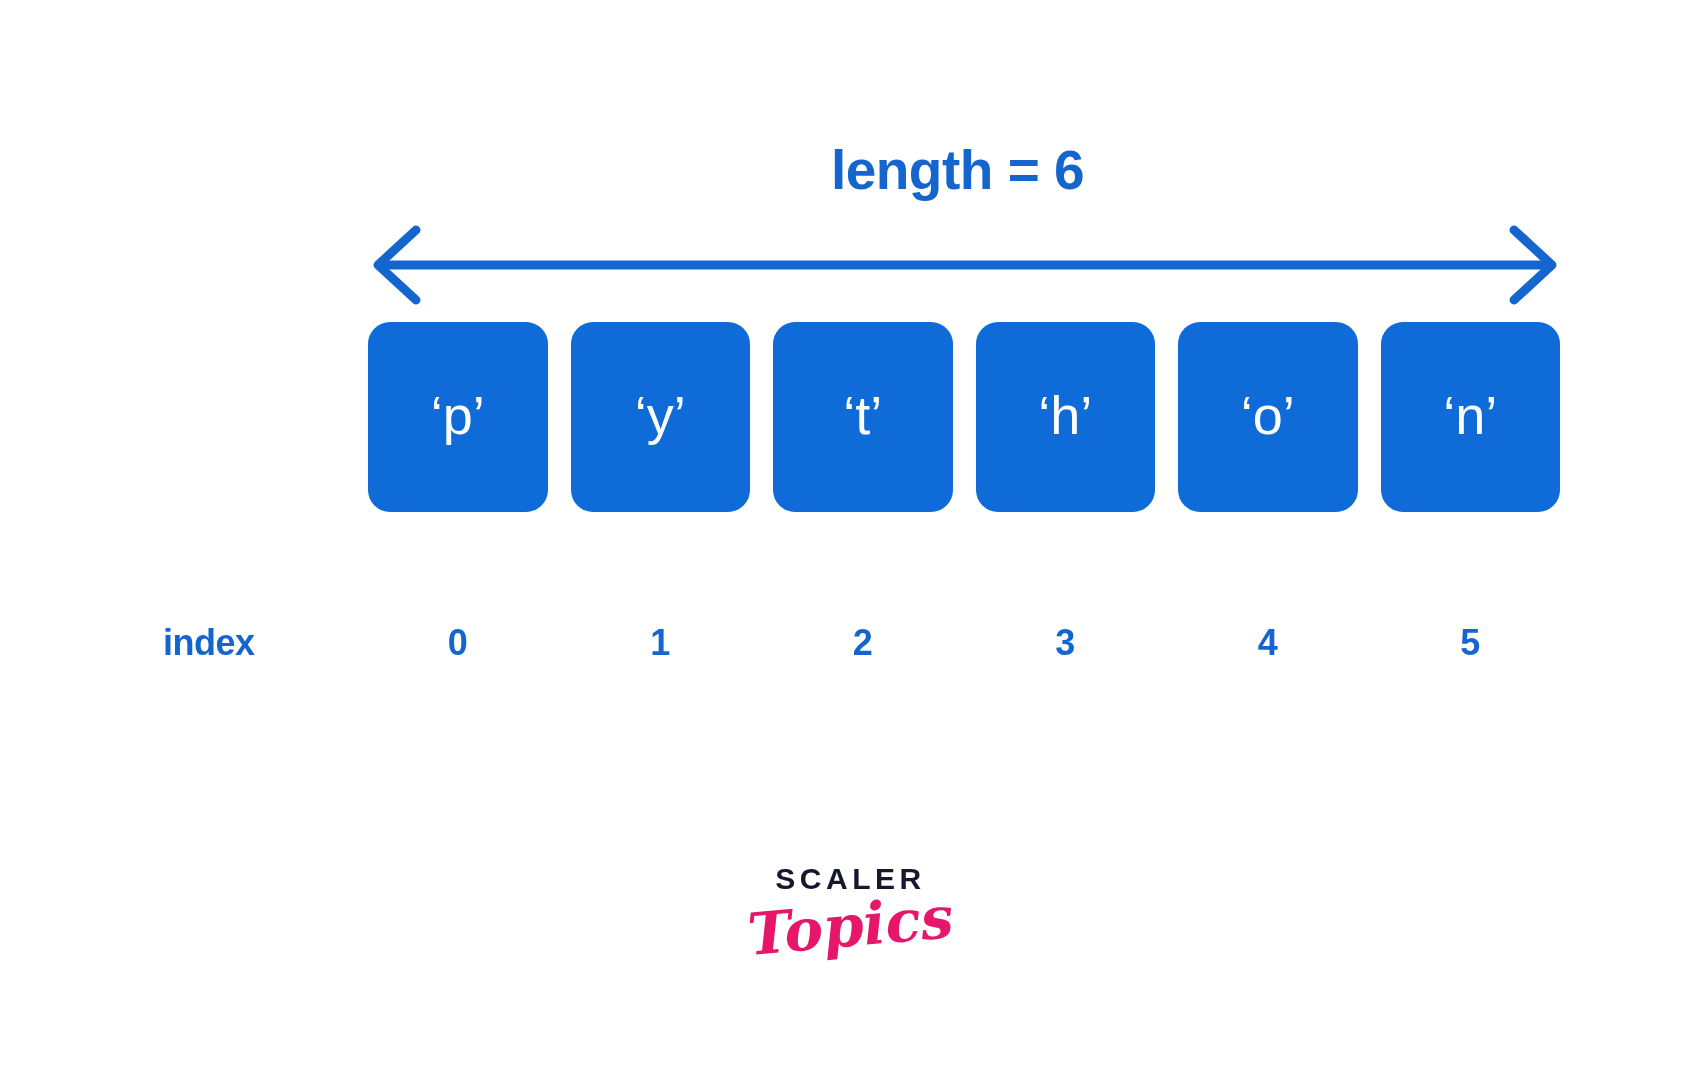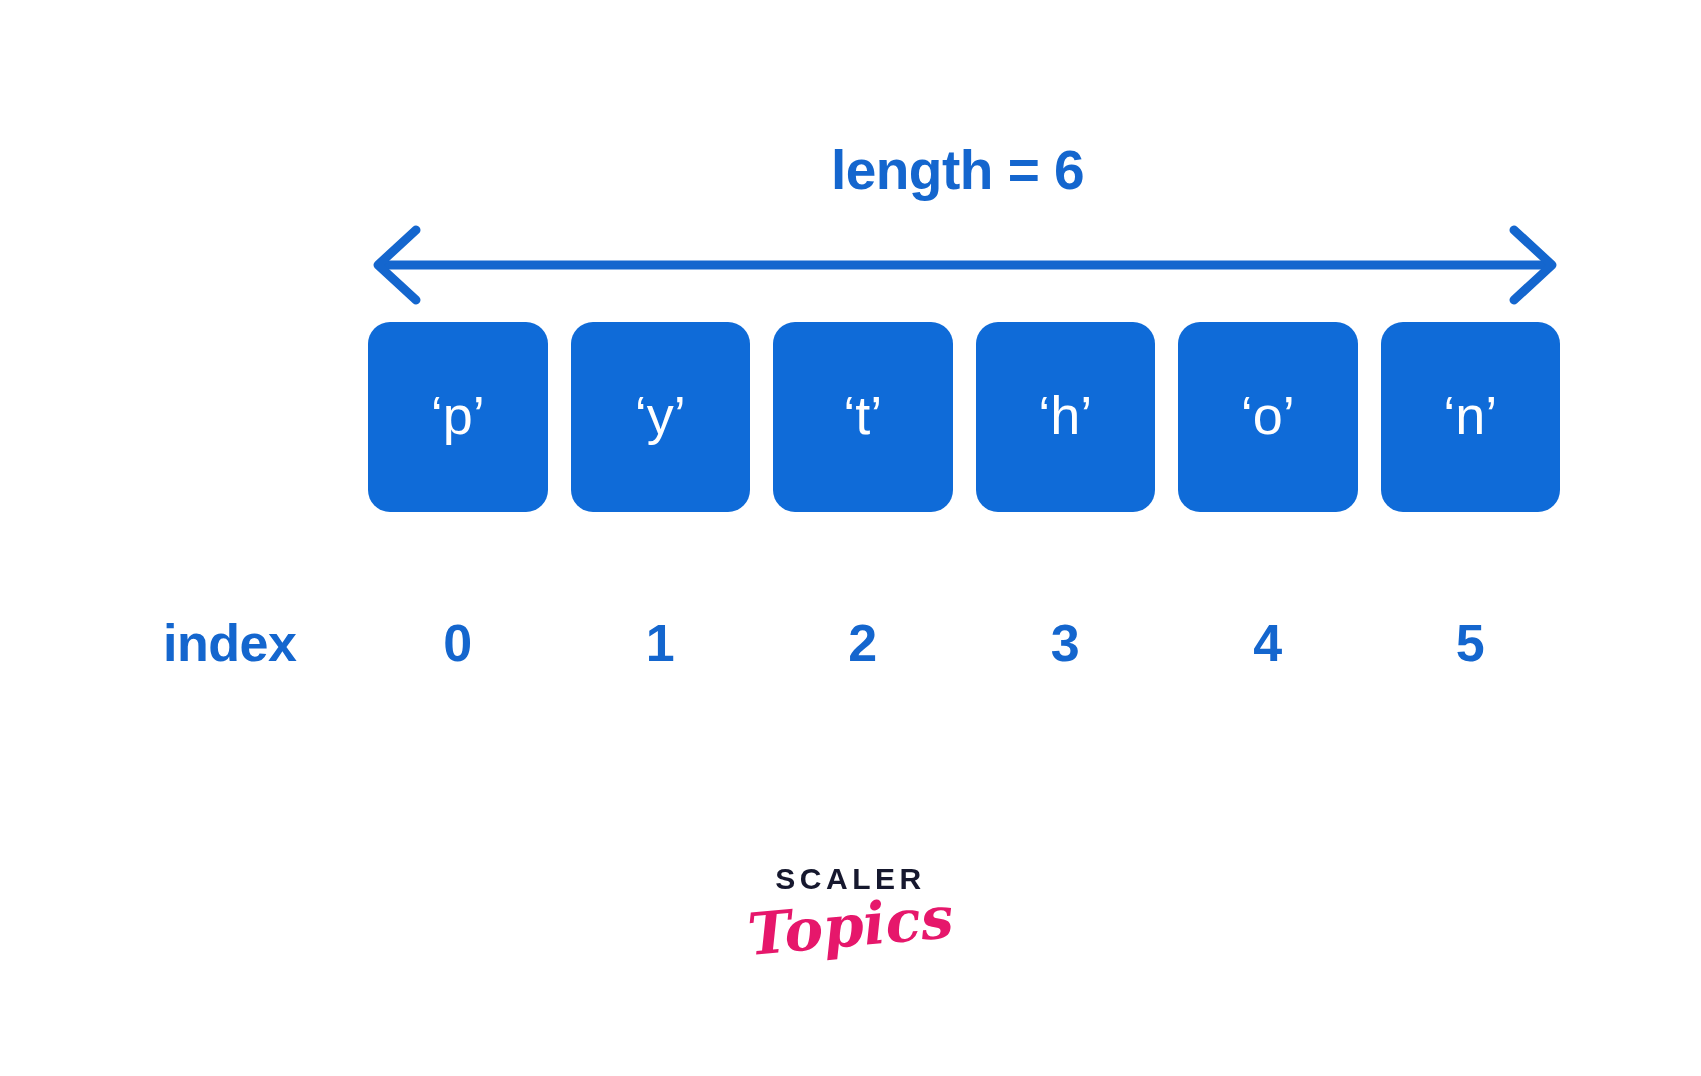--- a/index.html
+++ b/index.html
@@ -82,21 +82,21 @@
   }
 
   
   .index-row {
     position: absolute;
     left: 0px;
     top: 608px;
     width: 1581px;
     height: 70px;
     color: #1466ce;
-    font-size: 52px;
+    font-size: 36px;
     font-weight: 700;
     line-height: 70px;
   }
   .index-caption {
     position: absolute;
     left: 163px;
     top: 0;
     white-space: nowrap;
     letter-spacing: -0.5px;
   }

